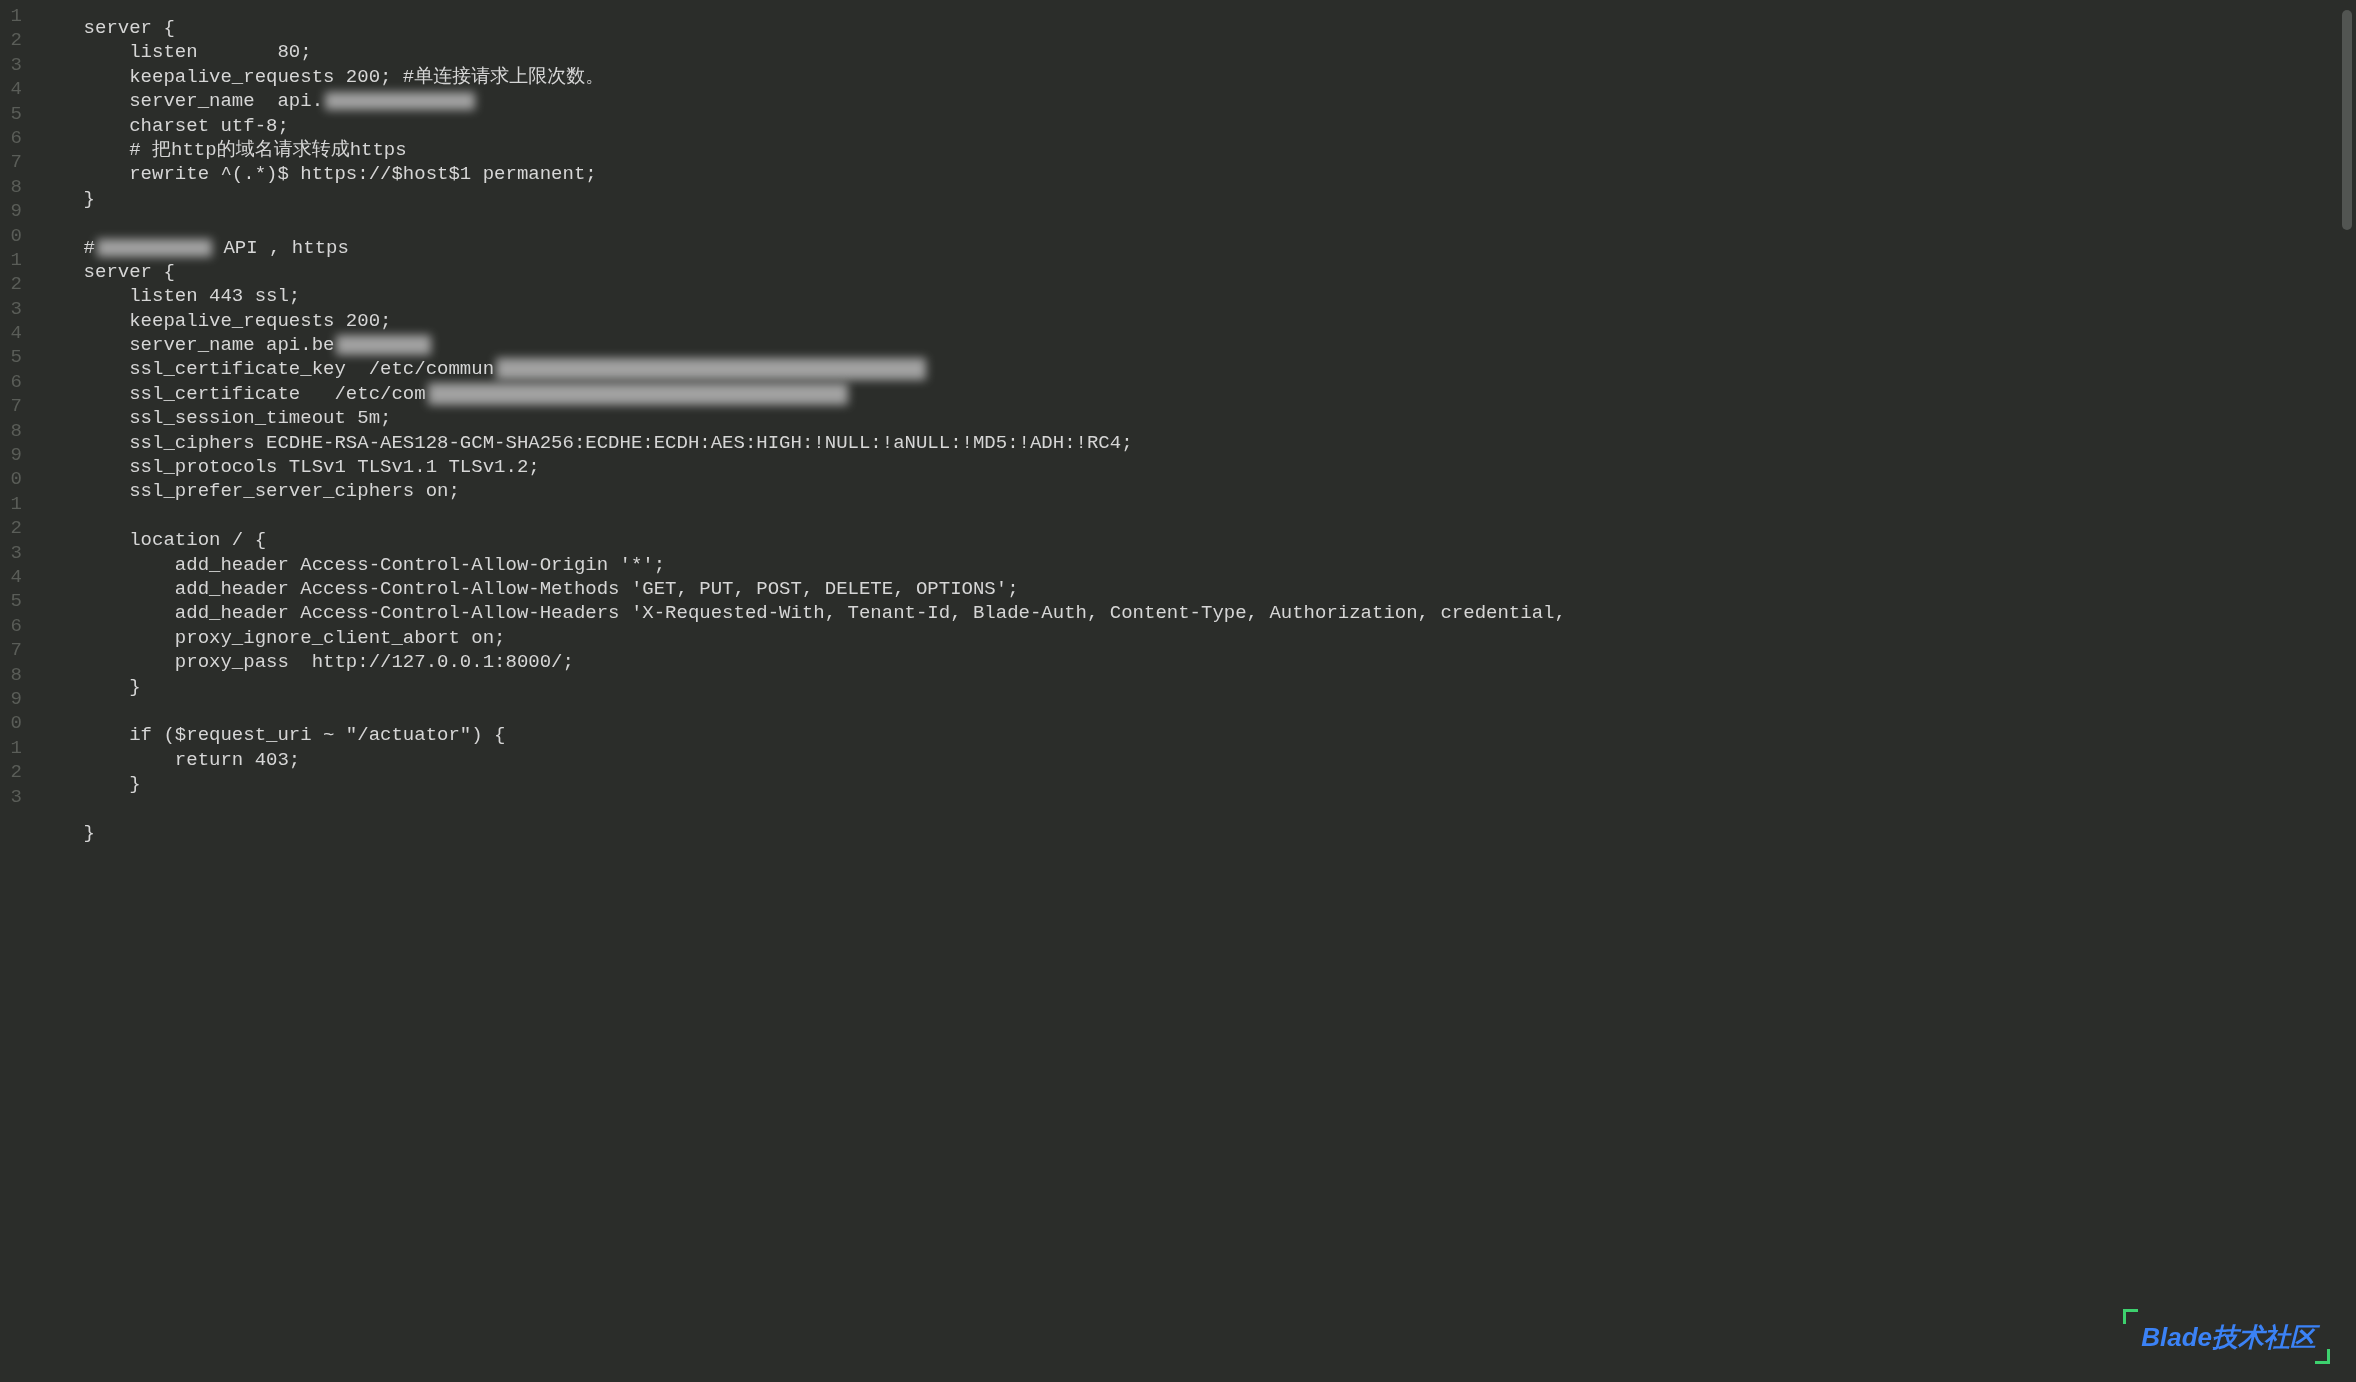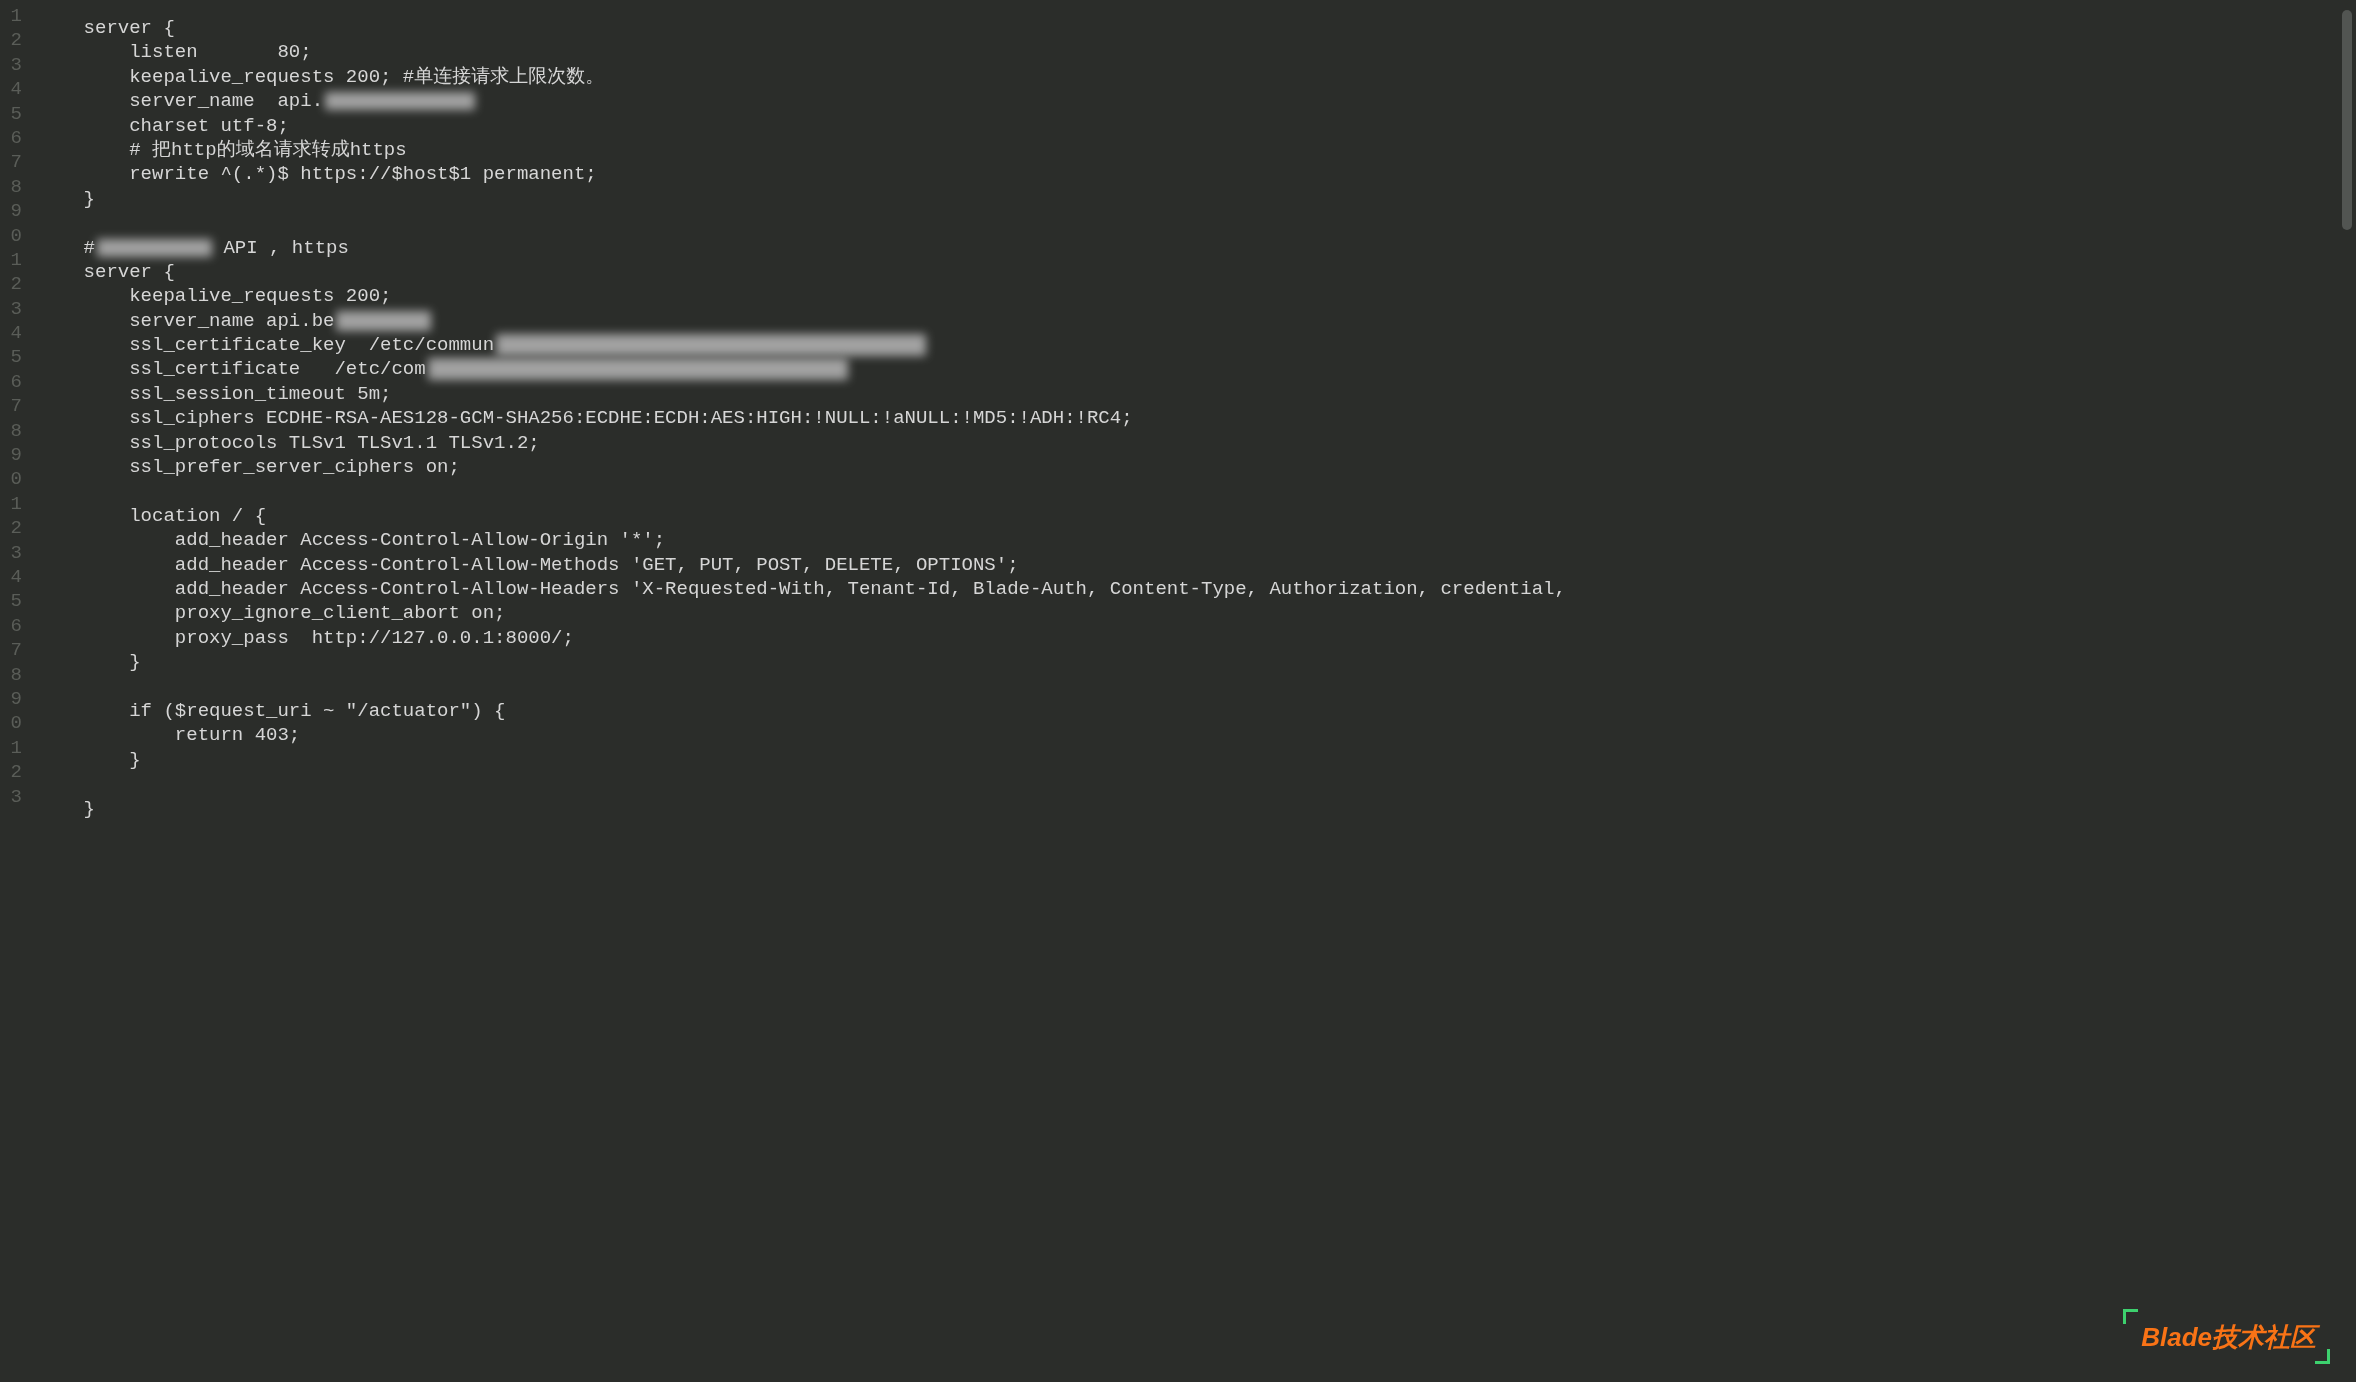--- a/index.html
+++ b/index.html
@@ -53,21 +53,21 @@
       background: #a8a8a8;
       filter: blur(5px);
       opacity: 0.95;
       vertical-align: middle;
       border-radius: 2px;
     }
     .watermark {
       position: absolute;
       bottom: 28px;
       right: 40px;
-      color: #f97316;
+      color: #3b82f6;
       font-family: sans-serif;
       font-style: italic;
       font-weight: bold;
       font-size: 26px;
     }
     .watermark .bracket-tl,
     .watermark .bracket-br {
       color: #3dd16e;
       font-style: normal;
     }
@@ -154,20 +154,21 @@
       <div class="code-line"><span>        listen       80;</span></div>
       <div class="code-line"><span>        keepalive_requests 200; #单连接请求上限次数。</span></div>
       <div class="code-line"><span>        server_name  api.</span><span class="blur-box" style="width: 150px; height: 18px; margin-left: 2px;"></span></div>
       <div class="code-line"><span>        charset utf-8;</span></div>
       <div class="code-line"><span>        # 把http的域名请求转成https</span></div>
       <div class="code-line"><span>        rewrite ^(.*)$ https://$host$1 permanent;</span></div>
       <div class="code-line"><span>    }</span></div>
       <div class="code-line"><span></span></div>
       <div class="code-line"><span>    #</span><span class="blur-box" style="width: 115px; height: 18px; margin-left: 2px;"></span><span> API , https</span></div>
       <div class="code-line"><span>    server {</span></div>
+      <div class="code-line"><span>        listen 443 ssl;</span></div>
       <div class="code-line"><span>        keepalive_requests 200;</span></div>
       <div class="code-line"><span>        server_name api.be</span><span class="blur-box" style="width: 95px; height: 20px; margin-left: 2px;"></span></div>
       <div class="code-line"><span>        ssl_certificate_key  /etc/commun</span><span class="blur-box" style="width: 430px; height: 22px; margin-left: 2px;"></span></div>
       <div class="code-line"><span>        ssl_certificate   /etc/com</span><span class="blur-box" style="width: 420px; height: 22px; margin-left: 2px;"></span></div>
       <div class="code-line"><span>        ssl_session_timeout 5m;</span></div>
       <div class="code-line"><span>        ssl_ciphers ECDHE-RSA-AES128-GCM-SHA256:ECDHE:ECDH:AES:HIGH:!NULL:!aNULL:!MD5:!ADH:!RC4;</span></div>
       <div class="code-line"><span>        ssl_protocols TLSv1 TLSv1.1 TLSv1.2;</span></div>
       <div class="code-line"><span>        ssl_prefer_server_ciphers on;</span></div>
       <div class="code-line"><span></span></div>
       <div class="code-line"><span>        location / {</span></div>

